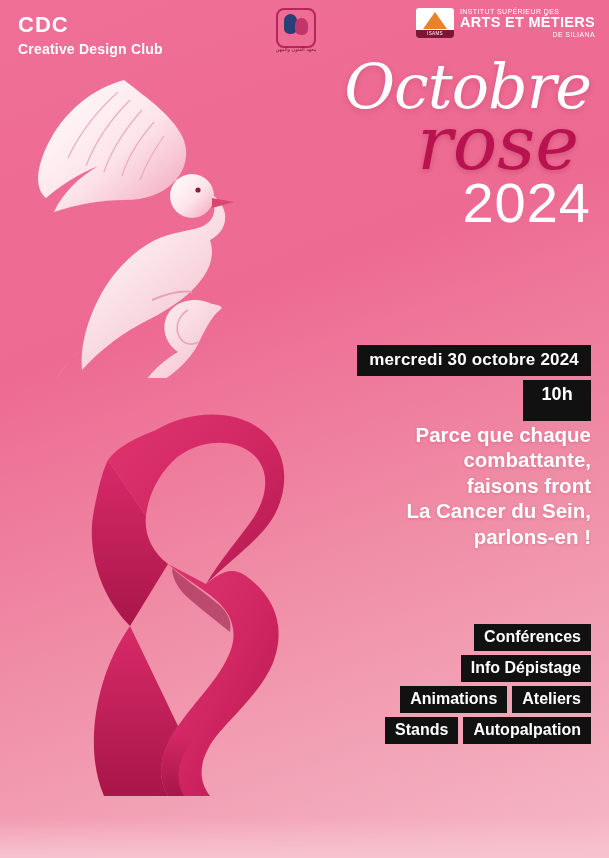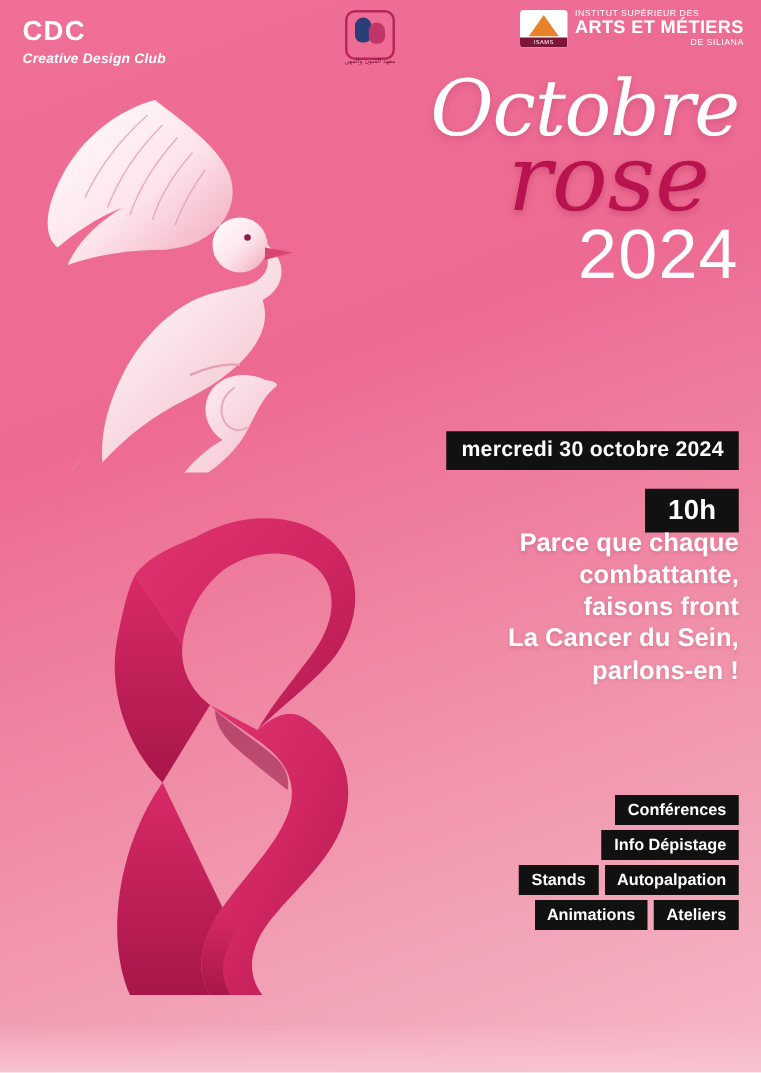--- a/index.html
+++ b/index.html
@@ -18,23 +18,22 @@
   .logo-cdc {
     position:absolute; left:18px; top:10px;
     color:#ffffff;
   }
   .logo-cdc .cdc-letters {
     font-size:22px; font-weight:bold; letter-spacing:1px;
     line-height:30px;
     font-family:Liberation Sans, sans-serif;
   }
   .logo-cdc .cdc-sub {
-    font-size:11px; font-weight:bold; letter-spacing:0.2px;
+    font-size:14px; font-weight:bold; letter-spacing:0.2px;
     margin-top:1px;
-    font-style:italic;
   }
   .logo-center {
     position:absolute; left:272px; top:6px;
     width:48px; height:48px;
   }
   .logo-center .ring {
     position:absolute; left:4px; top:2px;
     width:40px; height:40px;
     border:2px solid #b8245c;
     border-radius:8px;
@@ -88,53 +87,53 @@
   .headline { position:absolute; right:18px; top:58px; text-align:right; width:420px; }
   .h-octobre {
     font-family:"DejaVu Serif", serif;
     font-size:62px; color:#ffffff; font-style:italic;
     line-height:0.92; letter-spacing:-1px;
     text-shadow:0 2px 6px rgba(150,30,70,.25);
   }
   .h-rose {
     font-family:"DejaVu Serif", serif;
     font-size:74px; color:#b8124f; font-style:italic;
-    line-height:0.92; margin-top:-6px; margin-right:23px;
+    line-height:0.92; margin-top:-6px; margin-right:12px;
     text-shadow:0 2px 5px rgba(120,10,50,.25);
   }
   .h-year {
     font-family:"Liberation Sans", sans-serif;
     font-size:56px; color:#ffffff; font-weight:400;
     line-height:1.0; margin-top:-2px; letter-spacing:1px;
   }
 
   
   .date-wrap { position:absolute; right:18px; top:333px; text-align:right; }
   .chip {
     display:inline-block; background:#111111; color:#ffffff;
     font-weight:bold; padding:5px 12px 6px; font-size:17px;
     letter-spacing:0.2px;
     margin-top:12px;
   }
-  .chip-hour { margin-top:15px; font-size:22px; padding:4px 18px 5px; }
+  .chip-hour { margin-top:4px; font-size:18px; padding:4px 18px 16px; }
 
   
   .slogan {
     position:absolute; right:18px; top:422px; width:260px;
     text-align:right; color:#ffffff;
     font-size:20.5px; font-weight:bold; line-height:1.24;
     text-shadow:0 1px 3px rgba(150,30,70,.22);
   }
 
   
   .tags { position:absolute; right:18px; bottom:110px; width:340px; text-align:right; }
   .tags .row { margin-bottom:4px; display:flex; justify-content:flex-end; gap:5px; }
   .tag {
     background:#111111; color:#ffffff; font-weight:bold;
-    font-size:13px; padding:4px 10px 5px;
+    font-size:16px; padding:4px 10px 5px;
   }
   .bottom-fade {
     position:absolute; left:0; bottom:0; width:100%; height:40px;
     background:linear-gradient(180deg, rgba(246,190,202,0) 0%, #f7c3cf 100%);
   }
 </style>
 </head>
 <body>
 
 <div class="poster">
@@ -269,23 +268,23 @@
   </div>
 
   <div class="tags">
     <div class="row">
       <span class="tag">Conférences</span>
     </div>
     <div class="row">
       <span class="tag">Info Dépistage</span>
     </div>
     <div class="row">
+      <span class="tag">Animations</span>
+      <span class="tag">Ateliers</span>
+    </div>
+    <div class="row">
       <span class="tag">Stands</span>
       <span class="tag">Autopalpation</span>
     </div>
-    <div class="row">
-      <span class="tag">Animations</span>
-      <span class="tag">Ateliers</span>
-    </div>
   </div>
 
   <div class="bottom-fade"></div>
 </div>
 
 </body></html>

